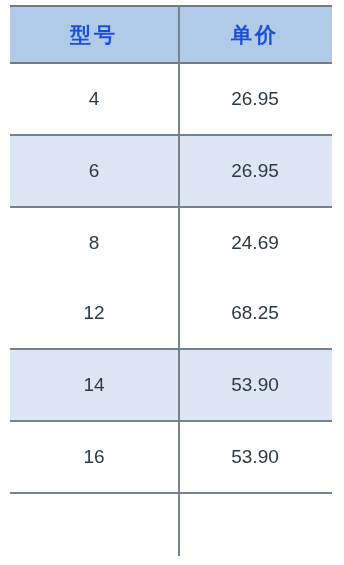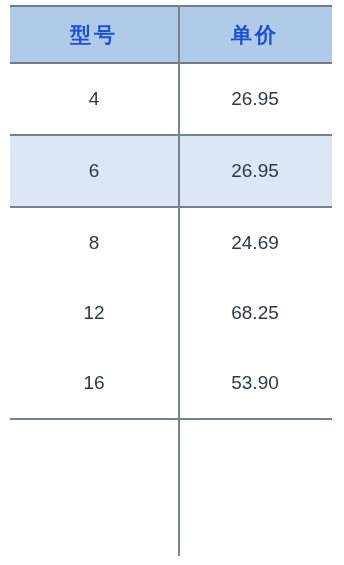--- a/index.html
+++ b/index.html
@@ -106,20 +106,24 @@
         <td>26.95</td>
       </tr>
       <tr>
         <td>8</td>
         <td>24.69</td>
       </tr>
       <tr>
         <td>12</td>
         <td>68.25</td>
       </tr>
+      <tr class="band">
+        <td>14</td>
+        <td>53.90</td>
+      </tr>
       <tr class="last-row">
         <td>16</td>
         <td>53.90</td>
       </tr>
     </tbody>
   </table>
 
   <div class="col-divider"></div>
 
 </div>

